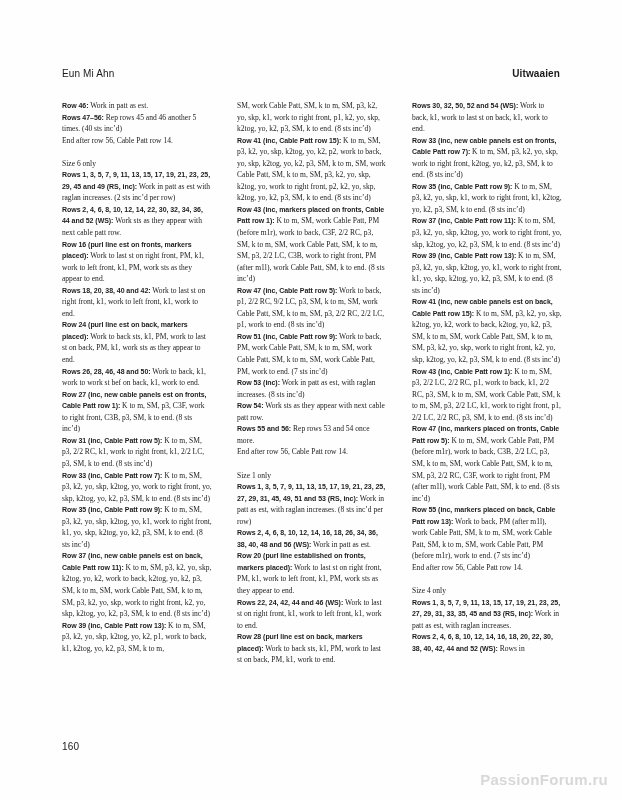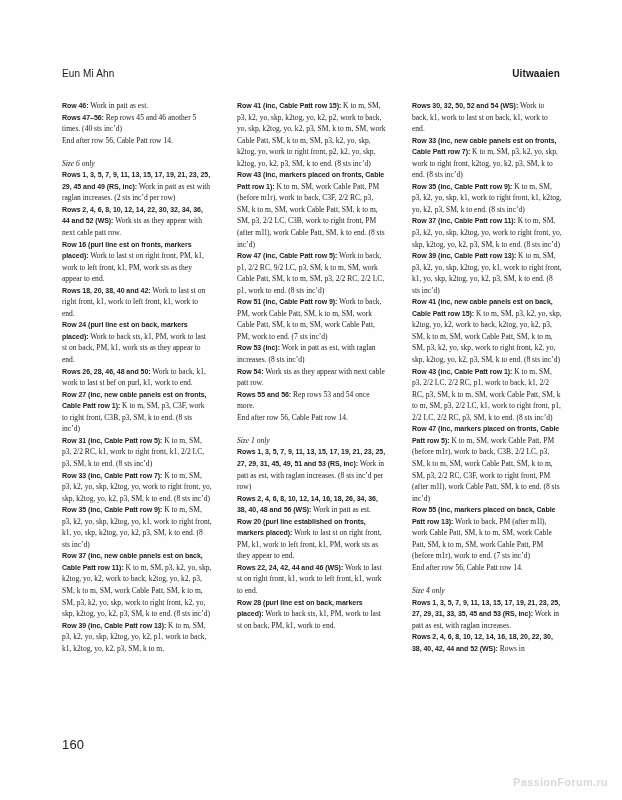--- a/index.html
+++ b/index.html
@@ -64,46 +64,45 @@
   
   .col p + p { margin-top: 0; }
 
   .lbl {
     font-family: "Liberation Sans", sans-serif;
     font-weight: 700;
     font-size: 7.0px;
     letter-spacing: -0.05px;
   }
   .sizehead {
-    font-style: italic;
     font-size: 7.55px;
     line-height: 11.55px;
   }
   .spacer {
     height: 11.55px;
   }
 
   
   .folio {
     position: absolute;
     left: 62px;
     bottom: 48px;
     font-family: "Liberation Sans", sans-serif;
-    font-size: 13px;
+    font-size: 10px;
     color: #1a1a1a;
     letter-spacing: 0.2px;
   }
 
   
   .watermark {
     position: absolute;
     right: 14px;
     bottom: 12px;
     font-family: "Liberation Sans", sans-serif;
-    font-size: 11px;
+    font-size: 15px;
     font-weight: 700;
     color: #d8d8d8;
     letter-spacing: 0.3px;
     user-select: none;
   }
 </style>
 </head>
 <body>
 
 <div class="page">
@@ -118,29 +117,30 @@
         <p><span class="lbl">Row 46:</span><span> Work in patt as est.</span></p>
         <p><span class="lbl">Rows 47–56:</span><span> Rep rows 45 and 46 another 5 times. (40 sts inc’d)</span></p>
         <p>End after row 56, Cable Patt row 14.</p>
         <div class="spacer"></div>
         <p class="sizehead">Size 6 only</p>
         <p><span class="lbl">Rows 1, 3, 5, 7, 9, 11, 13, 15, 17, 19, 21, 23, 25, 29, 45 and 49 (RS, inc):</span><span> Work in patt as est with raglan increases. (2 sts inc’d per row)</span></p>
         <p><span class="lbl">Rows 2, 4, 6, 8, 10, 12, 14, 22, 30, 32, 34, 36, 44 and 52 (WS):</span><span> Work sts as they appear with next cable patt row.</span></p>
         <p><span class="lbl">Row 16 (purl line est on fronts, markers placed):</span><span> Work to last st on right front, PM, k1, work to left front, k1, PM, work sts as they appear to end.</span></p>
         <p><span class="lbl">Rows 18, 20, 38, 40 and 42:</span><span> Work to last st on right front, k1, work to left front, k1, work to end.</span></p>
         <p><span class="lbl">Row 24 (purl line est on back, markers placed):</span><span> Work to back sts, k1, PM, work to last st on back, PM, k1, work sts as they appear to end.</span></p>
-        <p><span class="lbl">Rows 26, 28, 46, 48 and 50:</span><span> Work to back, k1, work to last st bef on purl, k1, work to end.</span></p>
+        <p><span class="lbl">Rows 26, 28, 46, 48 and 50:</span><span> Work to back, k1, work to work st bef on back, k1, work to end.</span></p>
         <p><span class="lbl">Row 27 (inc, new cable panels est on fronts, Cable Patt row 1):</span><span> K to m, SM, p3, C3F, work to right front, C3B, p3, SM, k to end. (8 sts inc’d)</span></p>
         <p><span class="lbl">Row 31 (inc, Cable Patt row 5):</span><span> K to m, SM, p3, 2/2 RC, k1, work to right front, k1, 2/2 LC, p3, SM, k to end. (8 sts inc’d)</span></p>
         <p><span class="lbl">Row 33 (inc, Cable Patt row 7):</span><span> K to m, SM, p3, k2, yo, skp, k2tog, yo, work to right front, yo, skp, k2tog, yo, k2, p3, SM, k to end. (8 sts inc’d)</span></p>
         <p><span class="lbl">Row 35 (inc, Cable Patt row 9):</span><span> K to m, SM, p3, k2, yo, skp, k2tog, yo, k1, work to right front, k1, yo, skp, k2tog, yo, k2, p3, SM, k to end. (8 sts inc’d)</span></p>
         <p><span class="lbl">Row 37 (inc, new cable panels est on back, Cable Patt row 11):</span><span> K to m, SM, p3, k2, yo, skp, k2tog, yo, k2, work to back, k2tog, yo, k2, p3, SM, k to m, SM, work Cable Patt, SM, k to m, SM, p3, k2, yo, skp, work to right front, k2, yo, skp, k2tog, yo, k2, p3, SM, k to end. (8 sts inc’d)</span></p>
         <p><span class="lbl">Row 39 (inc, Cable Patt row 13):</span><span> K to m, SM, p3, k2, yo, skp, k2tog, yo, k2, p1, work to back, k1, k2tog, yo, k2, p3, SM, k to m,</span></p>
       </div>
     <div class="col">
+        <p>SM, work Cable Patt, SM, k to m, SM, p3, k2, yo, skp, k1, work to right front, p1, k2, yo, skp, k2tog, yo, k2, p3, SM, k to end. (8 sts inc’d)</p>
         <p><span class="lbl">Row 41 (inc, Cable Patt row 15):</span><span> K to m, SM, p3, k2, yo, skp, k2tog, yo, k2, p2, work to back, yo, skp, k2tog, yo, k2, p3, SM, k to m, SM, work Cable Patt, SM, k to m, SM, p3, k2, yo, skp, k2tog, yo, work to right front, p2, k2, yo, skp, k2tog, yo, k2, p3, SM, k to end. (8 sts inc’d)</span></p>
         <p><span class="lbl">Row 43 (inc, markers placed on fronts, Cable Patt row 1):</span><span> K to m, SM, work Cable Patt, PM (before m1r), work to back, C3F, 2/2 RC, p3, SM, k to m, SM, work Cable Patt, SM, k to m, SM, p3, 2/2 LC, C3B, work to right front, PM (after m1l), work Cable Patt, SM, k to end. (8 sts inc’d)</span></p>
         <p><span class="lbl">Row 47 (inc, Cable Patt row 5):</span><span> Work to back, p1, 2/2 RC, 9/2 LC, p3, SM, k to m, SM, work Cable Patt, SM, k to m, SM, p3, 2/2 RC, 2/2 LC, p1, work to end. (8 sts inc’d)</span></p>
         <p><span class="lbl">Row 51 (inc, Cable Patt row 9):</span><span> Work to back, PM, work Cable Patt, SM, k to m, SM, work Cable Patt, SM, k to m, SM, work Cable Patt, PM, work to end. (7 sts inc’d)</span></p>
         <p><span class="lbl">Row 53 (inc):</span><span> Work in patt as est, with raglan increases. (8 sts inc’d)</span></p>
         <p><span class="lbl">Row 54:</span><span> Work sts as they appear with next cable patt row.</span></p>
         <p><span class="lbl">Rows 55 and 56:</span><span> Rep rows 53 and 54 once more.</span></p>
         <p>End after row 56, Cable Patt row 14.</p>
         <div class="spacer"></div>
         <p class="sizehead">Size 1 only</p>

